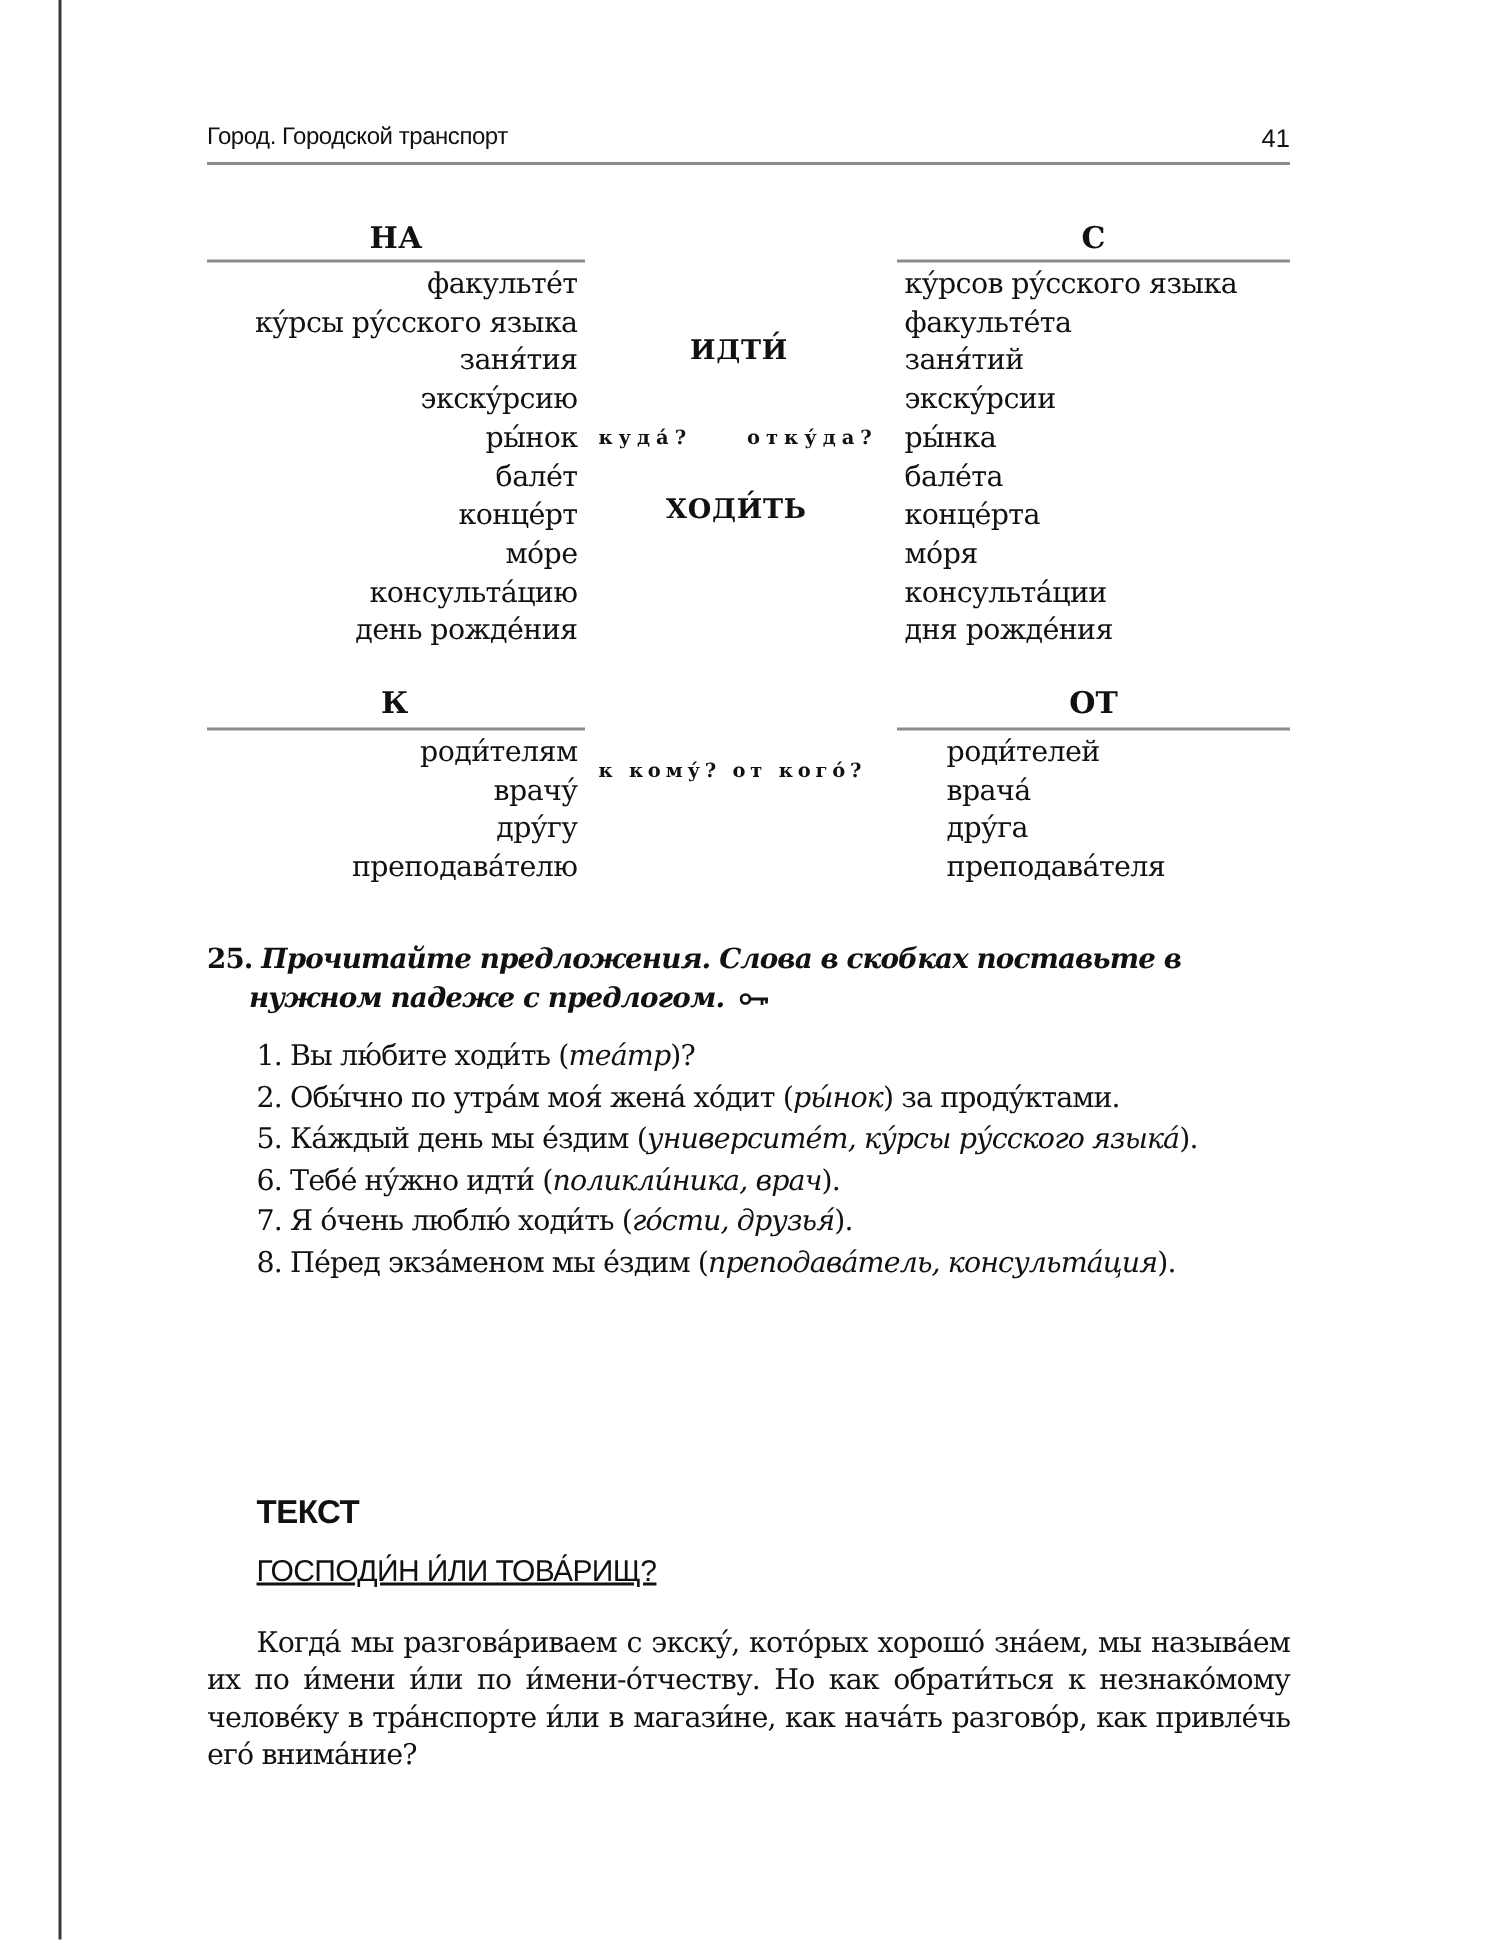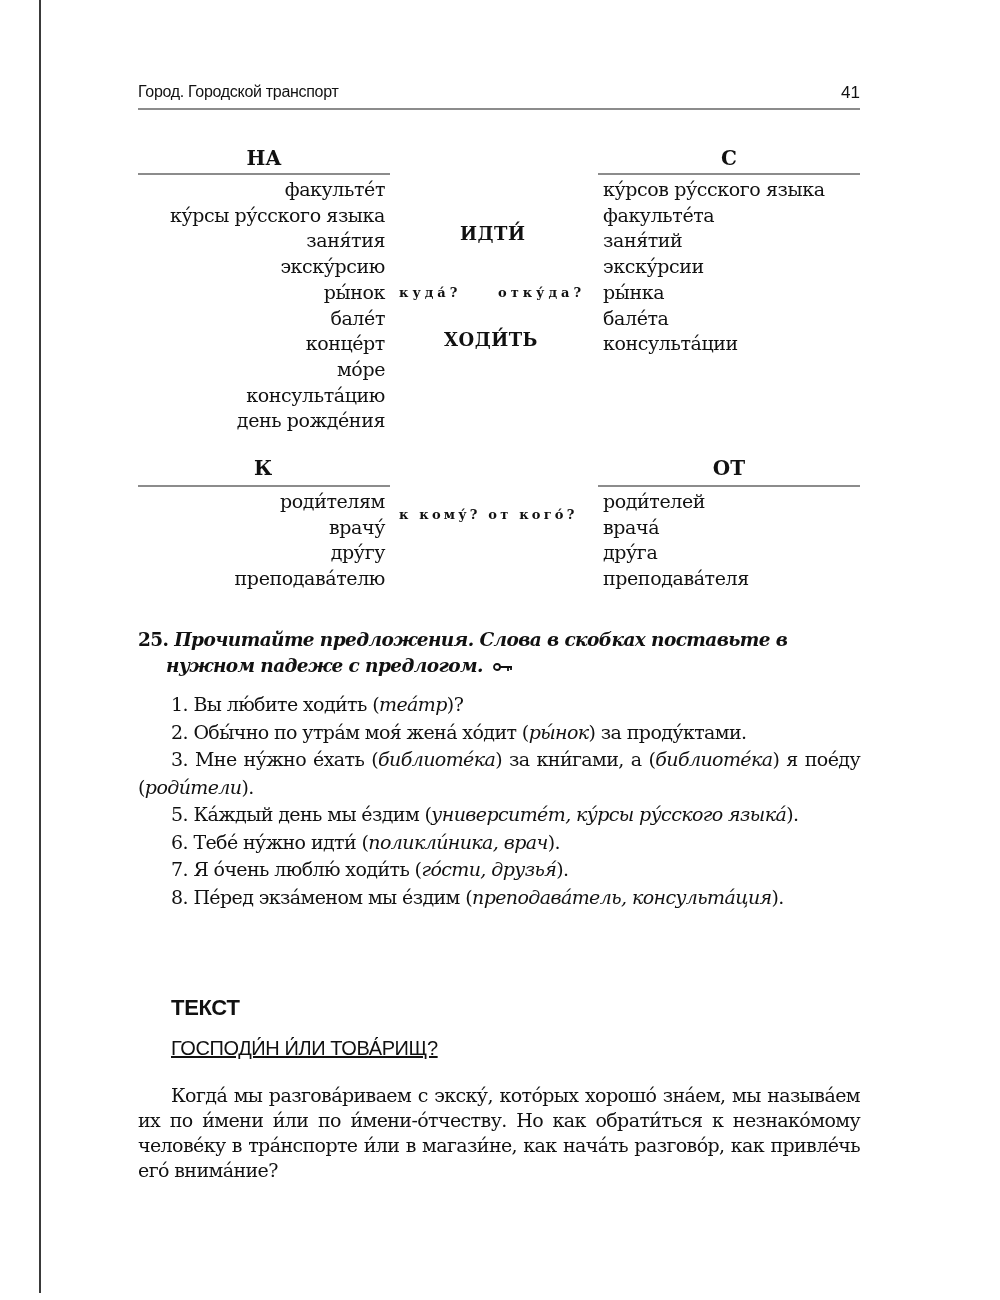--- a/index.html
+++ b/index.html
@@ -67,42 +67,45 @@
         <div>консульта́цию</div>
         <div>день рожде́ния</div>
       </div>
     <div class="right-list" id="top-right" style="top:177px;">
         <div>ку́рсов ру́сского языка</div>
         <div>факульте́та</div>
         <div>заня́тий</div>
         <div>экску́рсии</div>
         <div>ры́нка</div>
         <div>бале́та</div>
+        <div>конце́рта</div>
+        <div>мо́ря</div>
         <div>консульта́ции</div>
+        <div>дня рожде́ния</div>
       </div>
 
     <div class="verb" style="left:322px; top:223px;">ИДТИ́</div>
     <div class="spaced" style="left:261px; top:285px;">куда́?</div>
     <div class="spaced" style="left:360px; top:285px;">отку́да?</div>
     <div class="verb" style="left:306px; top:329px;">ХОДИ́ТЬ</div>
   </div>
 
   <div class="tbl" style="top:0;">
     <div class="col-head" style="left:0; width:252px; top:456px; text-align:left; padding-left:116px; box-sizing:border-box;">К</div>
     <div class="col-rule" style="left:0; width:252px; top:485px;"></div>
     <div class="col-head" style="left:460px; width:262px; top:456px;">ОТ</div>
     <div class="col-rule" style="left:460px; width:262px; top:485px;"></div>
 
     <div class="left-list" id="bot-left" style="top:489px;">
         <div>роди́телям</div>
         <div>врачу́</div>
         <div>дру́гу</div>
         <div>преподава́телю</div>
       </div>
-    <div class="right-list" id="bot-right" style="top:489px;">
+    <div class="right-list" id="bot-right" style="top:489px;margin-left:28px;">
         <div>роди́телей</div>
         <div>врача́</div>
         <div>дру́га</div>
         <div>преподава́теля</div>
       </div>
 
     <div class="spaced" style="left:261px; top:507px; letter-spacing:3.2px;">к кому́? от кого́?</div>
   </div>
 
   <div class="exercise">
@@ -112,21 +115,20 @@
       <svg class="key-icon" viewBox="0 0 20 10">
         <circle cx="4" cy="5" r="3" fill="none" stroke="#111" stroke-width="1.8"></circle>
         <line x1="7" y1="5" x2="19" y2="5" stroke="#111" stroke-width="2"></line>
         <line x1="15" y1="5" x2="15" y2="9" stroke="#111" stroke-width="1.8"></line>
         <line x1="18" y1="5" x2="18" y2="8" stroke="#111" stroke-width="1.8"></line>
       </svg>
     </div>
     <div class="items" id="ex-items">
         <div class="it"><span>1. </span><span>Вы лю́бите ходи́ть (</span><i>теа́тр</i><span>)?</span></div>
         <div class="it"><span>2. </span><span>Обы́чно по утра́м моя́ жена́ хо́дит (</span><i>ры́нок</i><span>) за проду́ктами.</span></div>
-        <div class="it"><span>3. </span><span>Мне ну́жно е́хать (</span><i>библиоте́ка</i><span>) за кни́гами, а (</span><i>библиоте́ка</i><span>) я пое́ду (</span><i>роди́тели</i><span>).</span></div>
         <div class="it"><span>5. </span><span>Ка́ждый день мы е́здим (</span><i>университе́т, ку́рсы ру́сского языка́</i><span>).</span></div>
         <div class="it"><span>6. </span><span>Тебе́ ну́жно идти́ (</span><i>поликли́ника, врач</i><span>).</span></div>
         <div class="it"><span>7. </span><span>Я о́чень люблю́ ходи́ть (</span><i>го́сти, друзья́</i><span>).</span></div>
         <div class="it"><span>8. </span><span>Пе́ред экза́меном мы е́здим (</span><i>преподава́тель, консульта́ция</i><span>).</span></div>
       </div>
   </div>
 
   <div class="text-section">
     <div class="text-label">ТЕКСТ</div>
     <div class="text-title">ГОСПОДИ́Н И́ЛИ ТОВА́РИЩ?</div>

